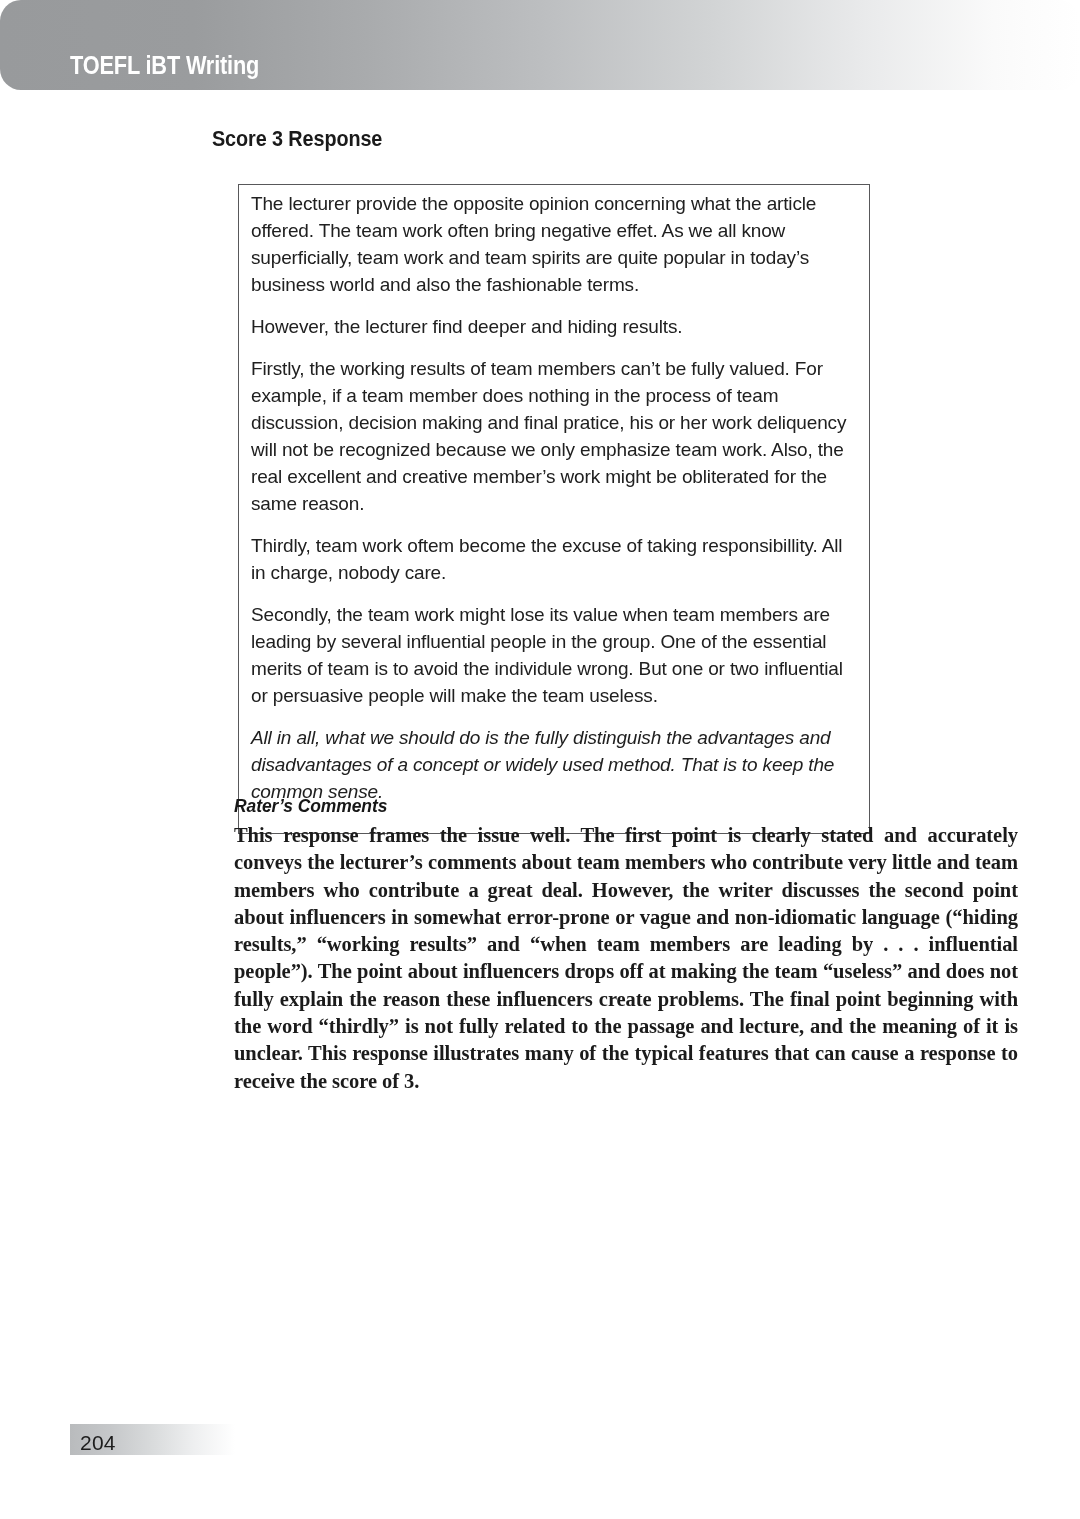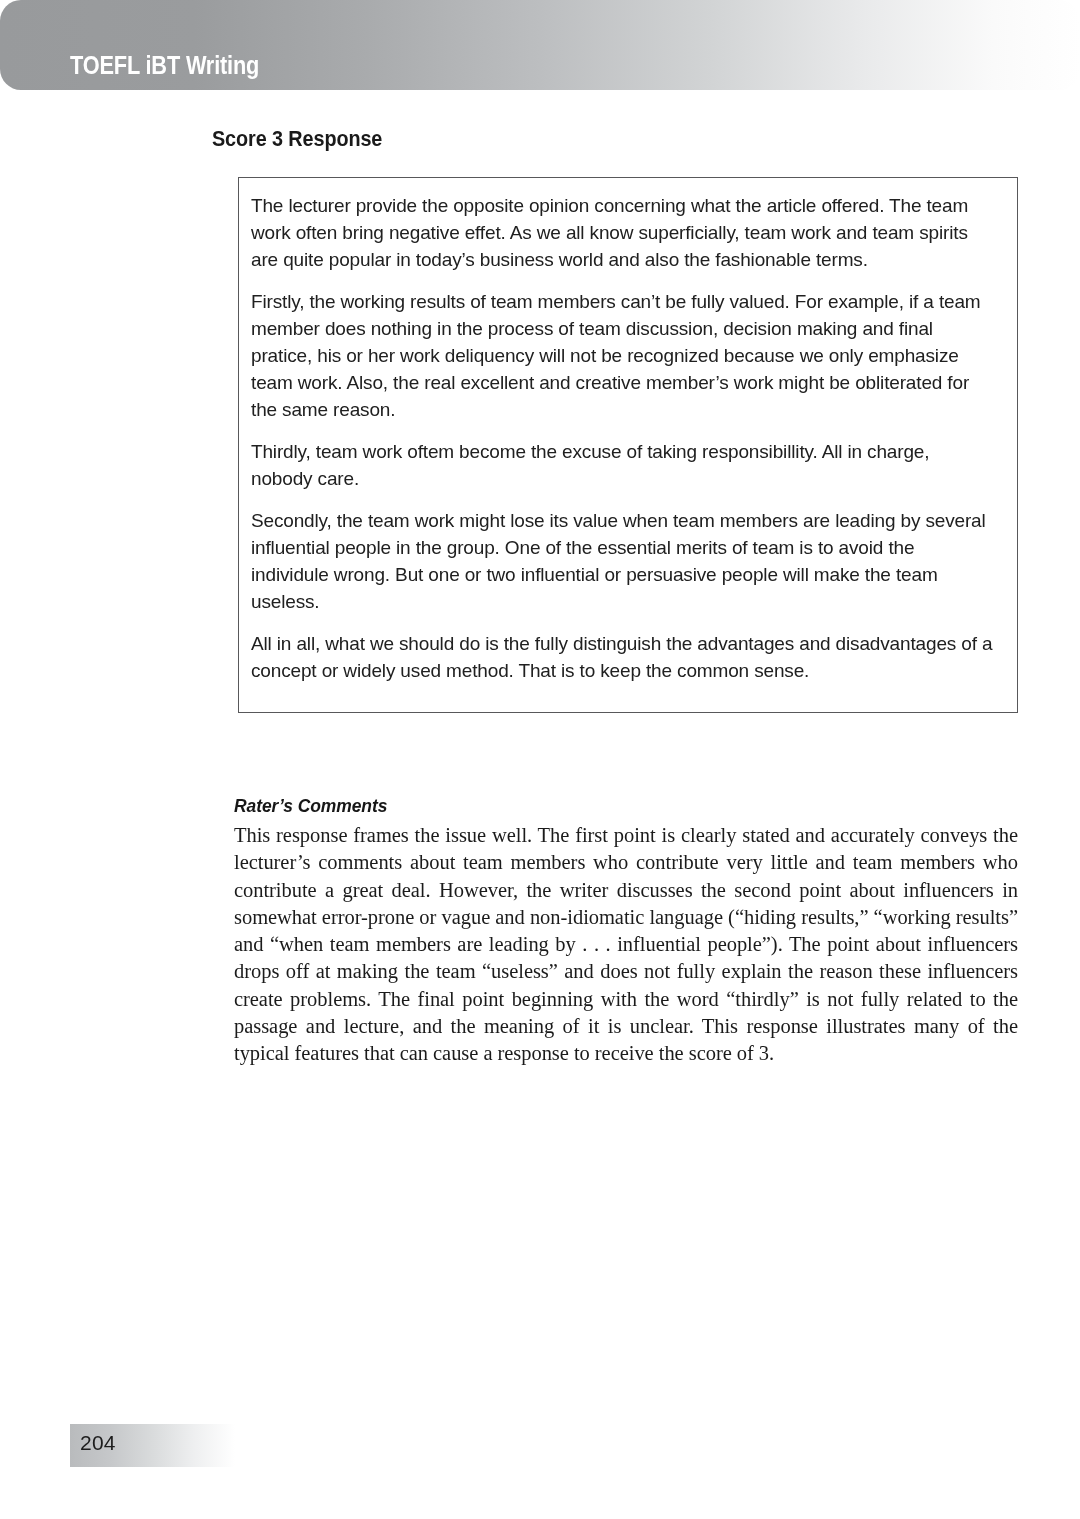--- a/index.html
+++ b/index.html
@@ -64,37 +64,38 @@
     letter-spacing: -0.1px;
     transform: scaleX(0.9);
     transform-origin: left top;
     white-space: nowrap;
   }
 
   
   .response-box {
     position: absolute;
     left: 238px;
-    top: 87px;
-    width: 780px;
+    top: 94px;
+    width: 632px;
     box-sizing: border-box;
     border: 1.5px solid #58585a;
     background: #ffffff;
-    padding: 14px 22px 16px 12px;
+    padding: 5px 22px 16px 12px;
   }
   .response-box p {
     margin: 0 0 15px 0;
     font-family: "Liberation Sans", sans-serif;
     font-size: 19px;
     line-height: 27px;
     color: #202020;
     letter-spacing: -0.15px;
   }
   .response-box p:last-child {
     margin-bottom: 12px;
+    font-style: italic;
   }
 
   
   .rater-block {
     position: absolute;
     left: 234px;
     top: 705px;
     width: 784px;
   }
   .rater-heading {
@@ -112,29 +113,30 @@
   .rater-body {
     margin: 0;
     font-family: "Liberation Serif", serif;
     font-size: 20.5px;
     line-height: 27.3px;
     color: #1b1b1b;
     text-align: justify;
     text-justify: inter-word;
     hyphens: manual;
     letter-spacing: -0.05px;
+    font-weight: bold;
   }
 
   
   .page-footer {
     position: absolute;
     left: 70px;
     top: 1424px;
     width: 145px;
-    height: 43px;
+    height: 31px;
     background: linear-gradient(to right,
                 #b9bbbd 0%,
                 #c6c8ca 25%,
                 #d9dbdc 50%,
                 #eeeff0 75%,
                 #ffffff 100%);
     padding-left: 20px;
   }
   .page-number {
     position: absolute;
@@ -152,20 +154,21 @@
 <div class="page-header">
   <div class="page-header-title">TOEFL iBT Writing</div>
 </div>
 
 <div class="content">
 
   <div class="section-heading">Score 3 Response</div>
 
   <div class="response-box">
     <p>The lecturer provide the opposite opinion concerning what the article offered. The team work often bring negative effet. As we all know superficially, team work and team spirits are quite popular in today’s business world and also the fashionable terms.</p>
+    <p>However, the lecturer find deeper and hiding results.</p>
     <p>Firstly, the working results of team members can’t be fully valued. For example, if a team member does nothing in the process of team discussion, decision making and final pratice, his or her work deliquency will not be recognized because we only emphasize team work. Also, the real excellent and creative member’s work might be obliterated for the same reason.</p>
     <p>Thirdly, team work oftem become the excuse of taking responsibillity. All in charge, nobody care.</p>
     <p>Secondly, the team work might lose its value when team members are leading by several influential people in the group. One of the essential merits of team is to avoid the individule wrong. But one or two influential or persuasive people will make the team useless.</p>
     <p>All in all, what we should do is the fully distinguish the advantages and disadvantages of a concept or widely used method. That is to keep the common sense.</p>
   </div>
 
   <div class="rater-block">
     <div class="rater-heading">Rater’s Comments</div>
     <p class="rater-body">This response frames the issue well. The first point is clearly stated and accurately conveys the lecturer’s comments about team members who contribute very little and team members who contribute a great deal. However, the writer discusses the second point about influencers in somewhat error-prone or vague and non-idiomatic language (“hiding results,” “working results” and “when team members are leading by . . . influential people”). The point about influencers drops off at making the team “useless” and does not fully explain the reason these influencers create problems. The final point beginning with the word “thirdly” is not fully related to the passage and lecture, and the meaning of it is unclear. This response illustrates many of the typical features that can cause a response to receive the score of 3.</p>
   </div>

